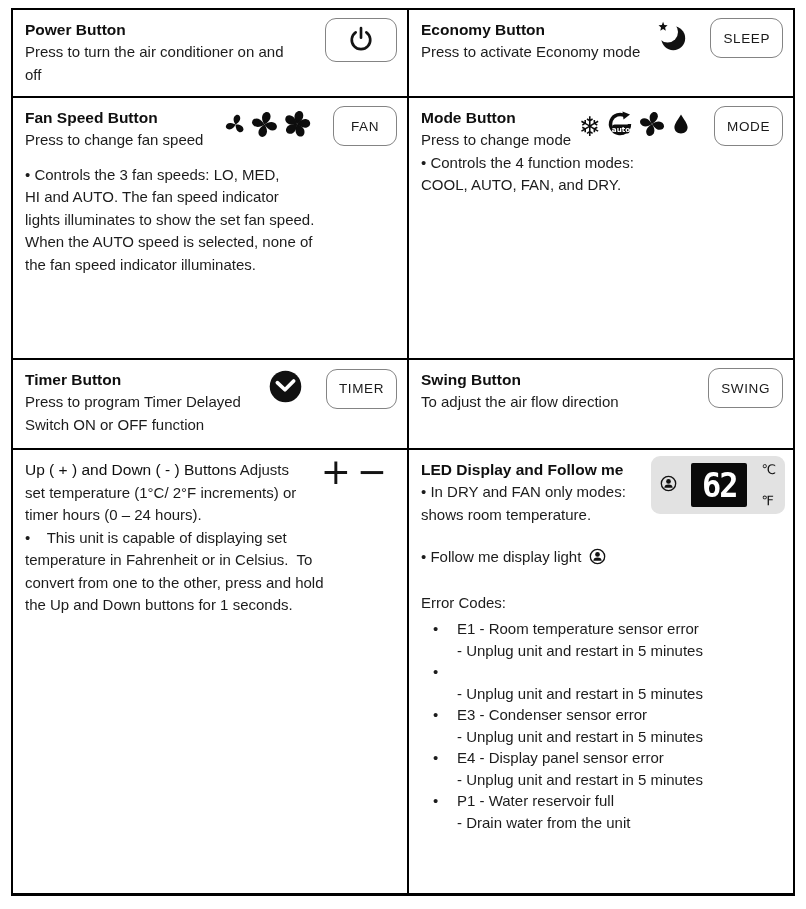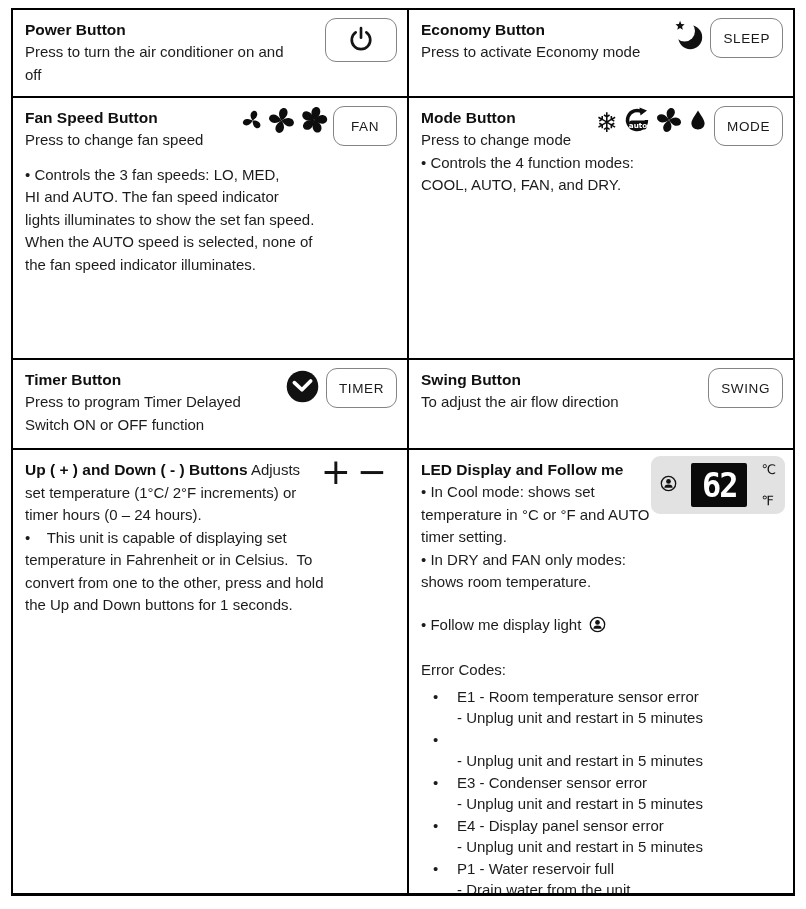--- a/index.html
+++ b/index.html
@@ -22,28 +22,28 @@
     position:relative;
     border-right:2px solid #000;
     border-bottom:2px solid #000;
     padding:9px 12px 24px 12px;
     box-sizing:border-box;
     overflow:hidden;
   }
   .cell.col2 { border-right:none; }
   .cell.row4 { border-bottom:none; }
   .title { font-weight:bold; font-size:15.5px; line-height:22px; color:#0f0f0f; }
-  .title-inline { font-weight:bold; font-size:15.5px; color:#0f0f0f; }
+  .title-inline { font-weight:normal; font-size:15.5px; color:#0f0f0f; }
   .body { font-size:15px; line-height:22.5px; color:#1c1c1c; white-space:pre-wrap; }
   .mt6 { margin-top:12px; }
   .mt20 { margin-top:20px; }
 
   .icon-cluster {
     position:absolute; top:8px; right:10px;
-    display:flex; align-items:flex-start; gap:5px;
+    display:flex; align-items:center; gap:22px;
   }
   .panel-btn {
     display:inline-flex; align-items:center; justify-content:center;
     min-width:64px; height:40px; padding:0 12px;
     border:1.6px solid #848484; border-radius:11px;
     background:#fff; font-size:13.5px; letter-spacing:0.6px; color:#1a1a1a;
     box-sizing:border-box;
   }
   .panel-btn.power { min-width:72px; height:44px; }
 
@@ -230,23 +230,20 @@
 timer hours (0 – 24 hours).</div>
     <div class="body">•    This unit is capable of displaying set
 temperature in Fahrenheit or in Celsius.  To
 convert from one to the other, press and hold
 the Up and Down buttons for 1 seconds.</div>
     <div class="plusminus"><span>+</span><span>−</span></div>
   </div>
 
   <div class="cell col2 row4">
     <div class="title">LED Display and Follow me</div>
-    <div class="body">• In Cool mode: shows set
-temperature in °C or °F and AUTO
-timer setting.</div>
     <div class="body">• In DRY and FAN only modes:
 shows room temperature.</div>
     <div class="body mt20"><span>• Follow me display light</span><span class="inline-icon"><svg width="17" height="17" viewBox="0 0 18 18">
             <circle cx="9" cy="9" r="7.6" fill="none" stroke="#111" stroke-width="1.4"></circle>
             <circle cx="9" cy="6.8" r="2.5" fill="#111"></circle>
             <path d="M4.6 13.6 a4.4 3.6 0 0 1 8.8 0 Z" fill="#111"></path>
           </svg></span></div>
     <div class="body mt20">Error Codes:</div>
 
     <div class="errors">

